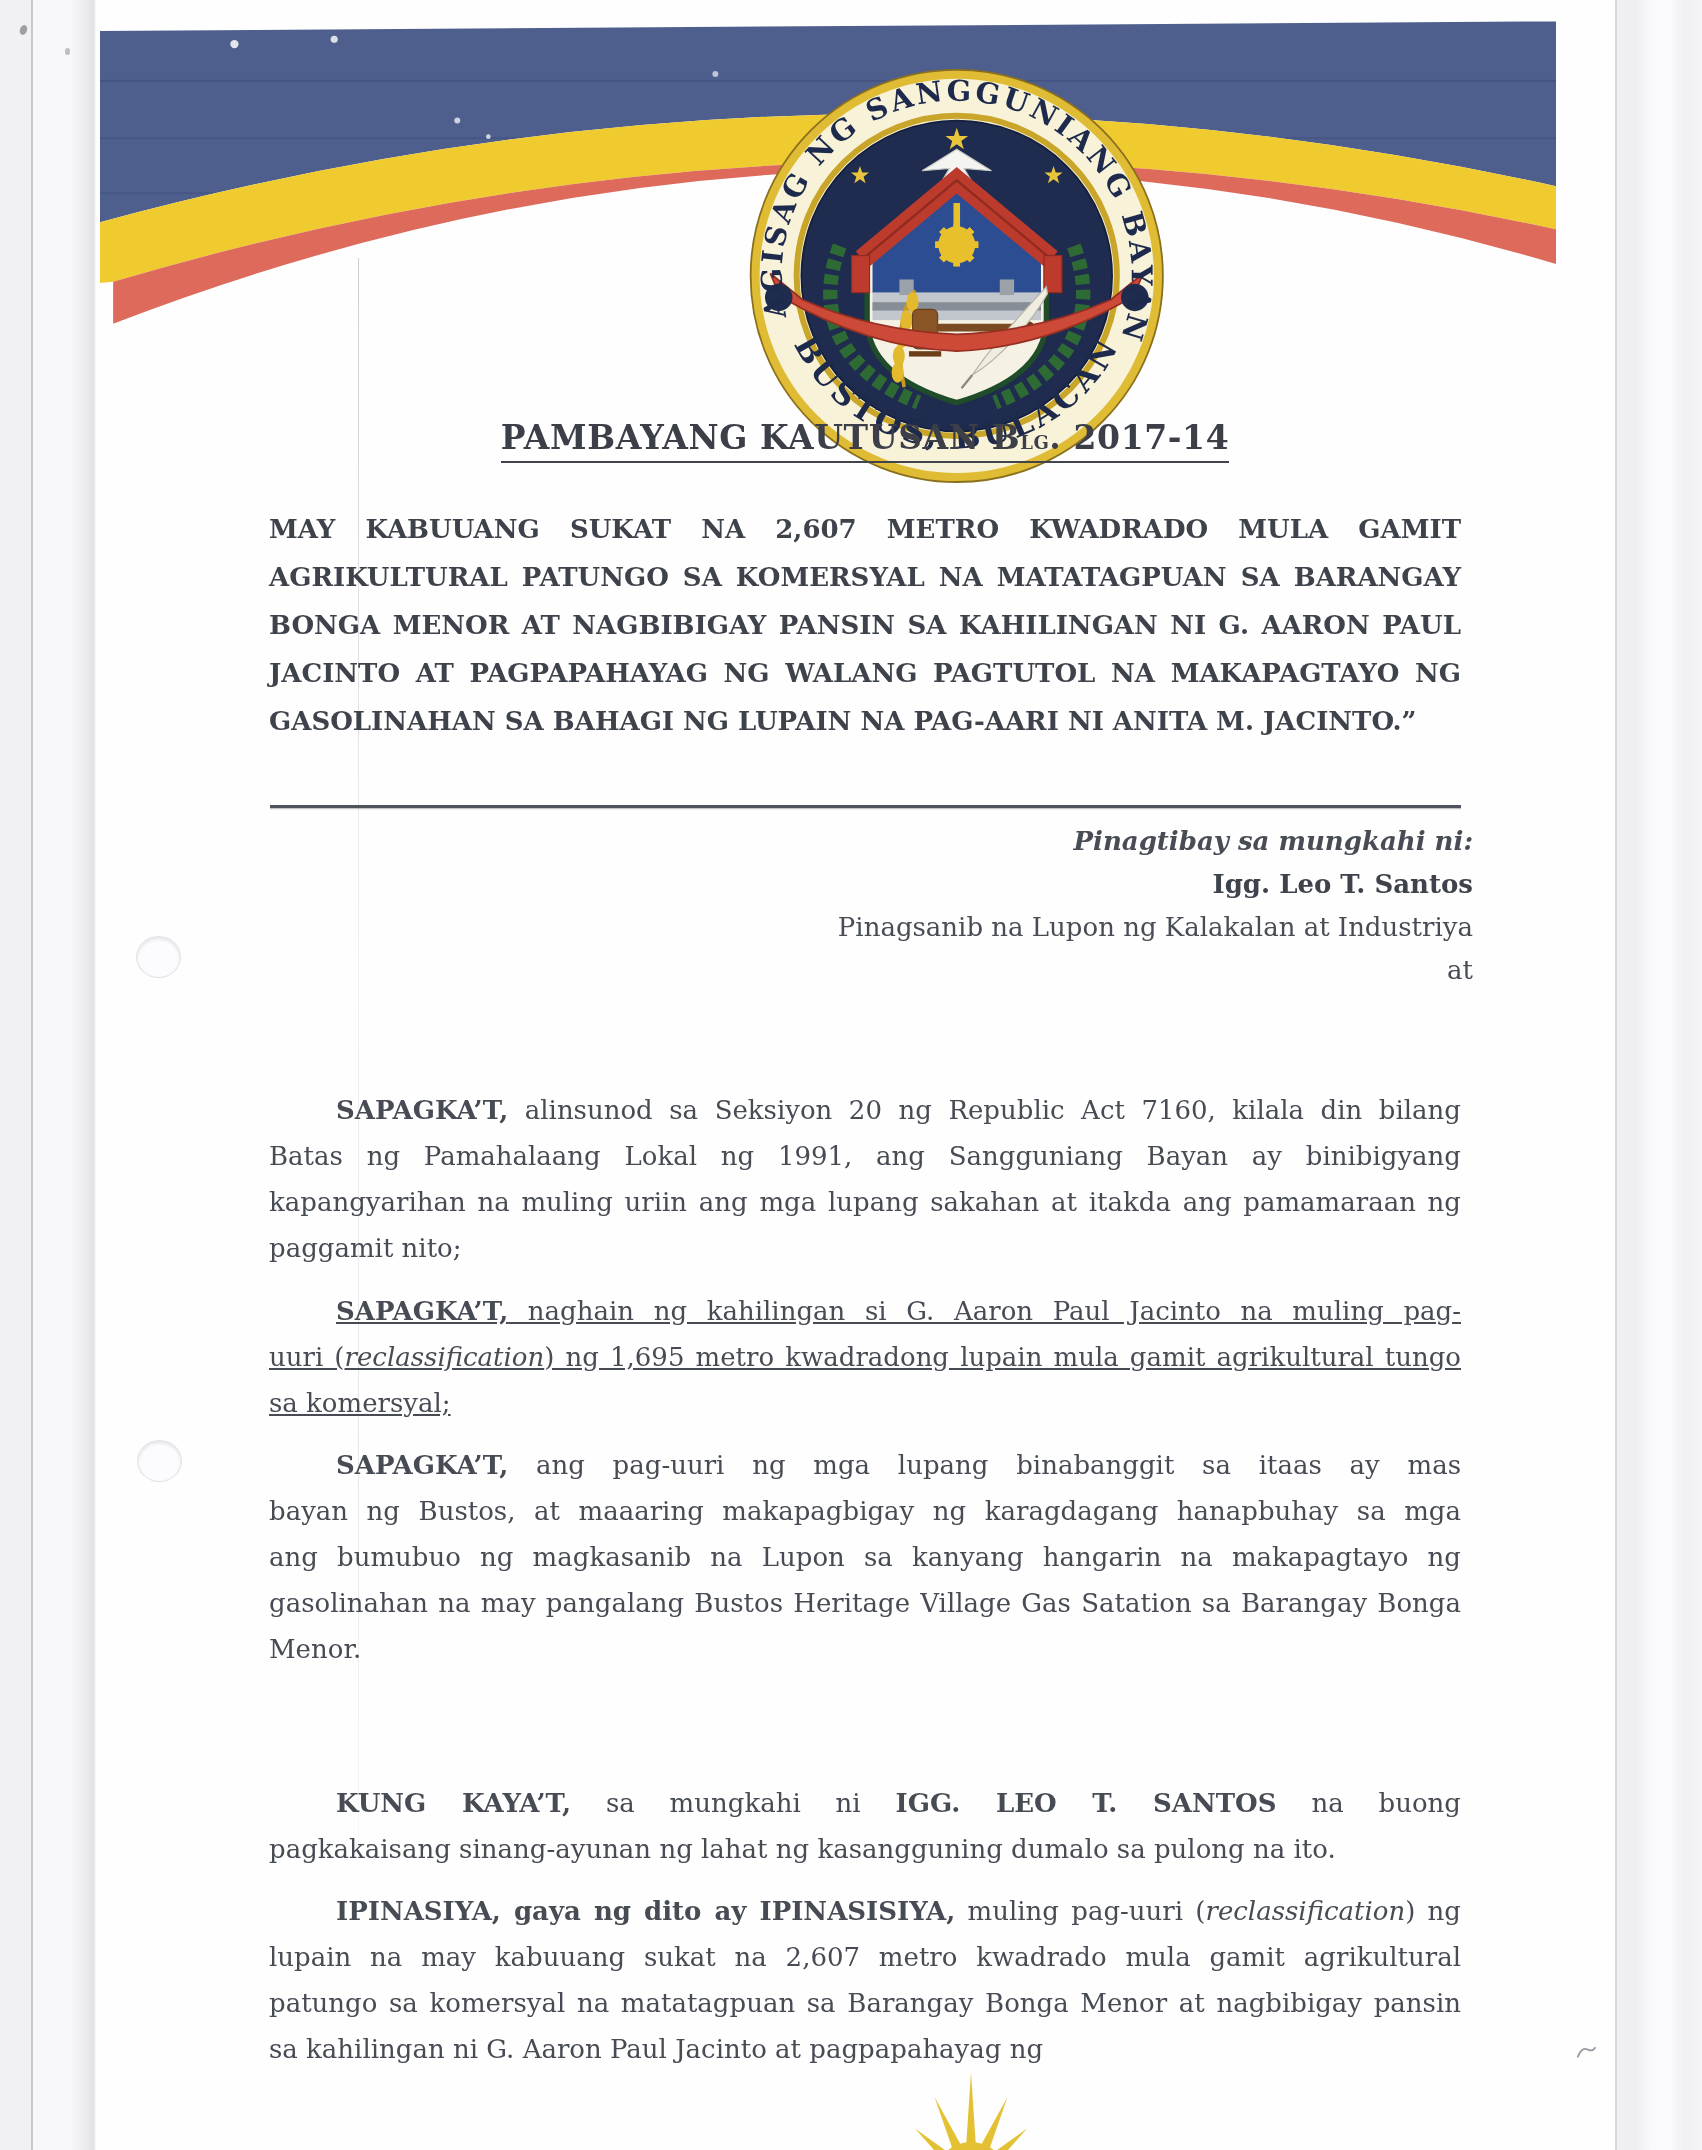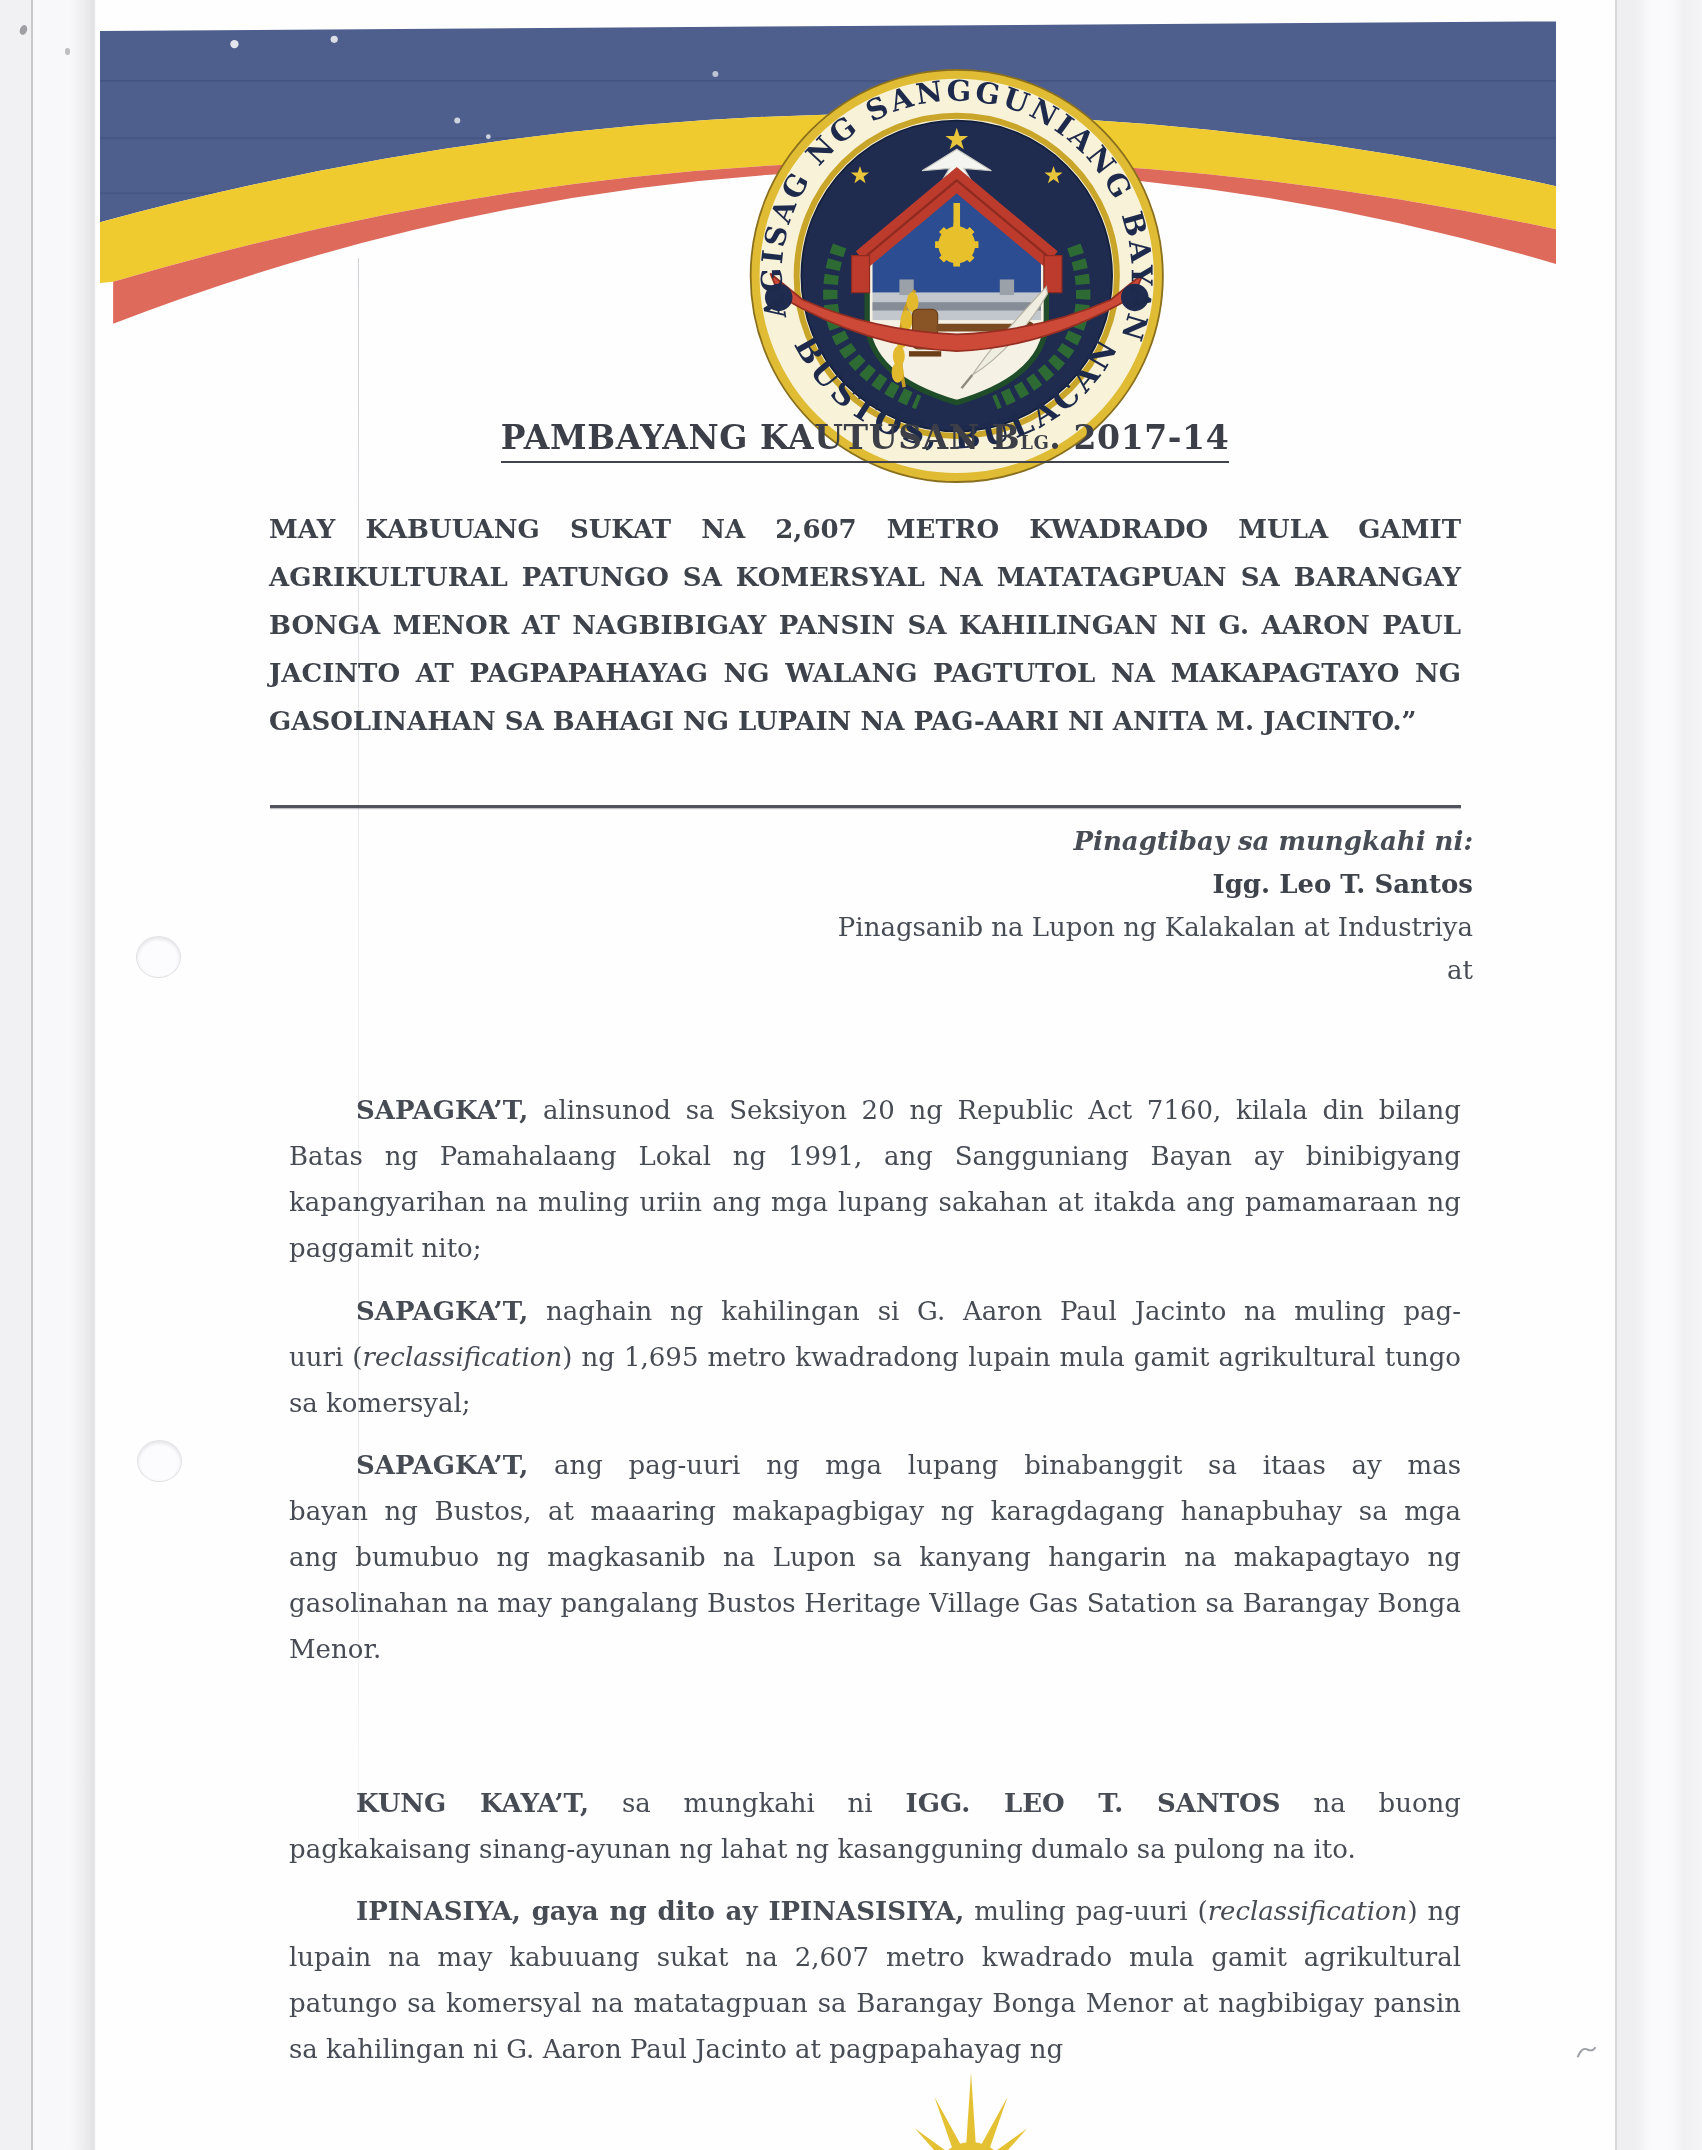--- a/index.html
+++ b/index.html
@@ -35,23 +35,23 @@
   .run-bi{font-weight:bold;font-style:italic;}
   
   .rule{left:270px;top:805px;width:1191px;height:3px;background:#50535c;box-shadow:0 1.2px 0 rgba(80,83,92,.35);}
   
   .adoption{left:257px;top:820px;width:1216px;text-align:center;font-size:26px;color:#484c55;}
   .adoption div{height:43px;line-height:43px;text-align:right;}
   .ad-intro{font-style:italic;font-weight:600;}
   .ad-sponsor{font-weight:bold;color:#3e424b;}
   
   .para{left:269px;width:1192px;font-size:26px;color:#474b54;}
-  .para .jline{height:46px;line-height:46px;margin-left:20px;}
+  .para .jline{height:46px;line-height:46px;}
   .para .indent{text-indent:67px;}
-  .p1{top:1087px;} .p2{top:1288px;} .p3{top:1442px;} .p4{top:1780px;} .p5{top:1888px;}
+  .p1{top:1087px;} .p2{top:1288px;text-decoration:underline;} .p3{top:1442px;} .p4{top:1780px;} .p5{top:1888px;}
   svg{display:block;}
   .seal-ring-font{font-family:"DejaVu Serif","Liberation Serif",serif;font-weight:bold;fill:#1d2a4c;}
 </style>
 </head>
 <body>
 
 <div class="screen">
 
   <div class="abs strip-left"></div>
   <div class="abs strip-right"></div>

